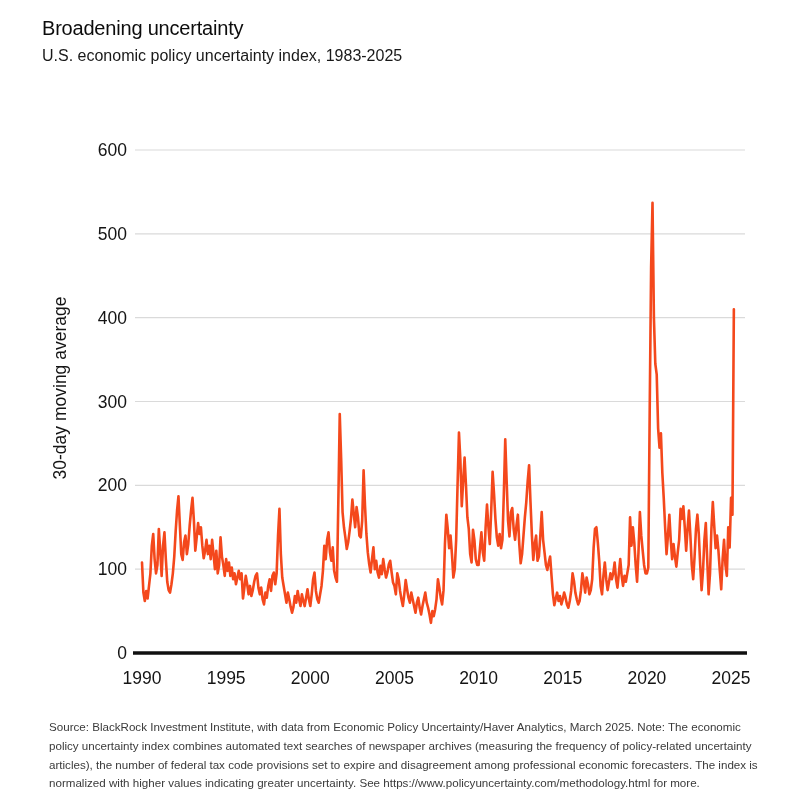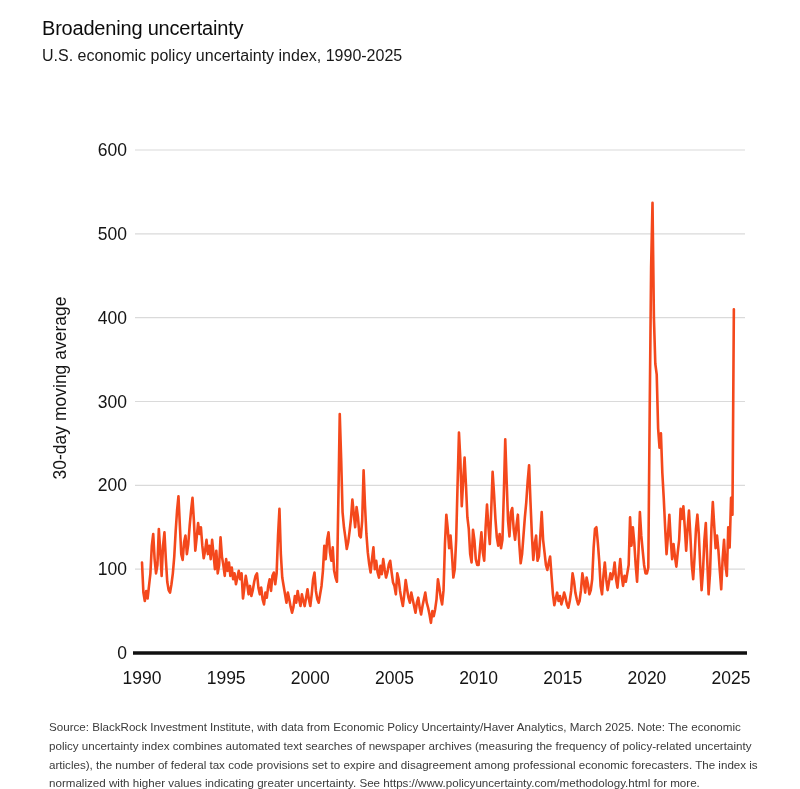--- a/index.html
+++ b/index.html
@@ -19,21 +19,21 @@
   .axis-title{font-size:17.5px;fill:#141414;}
   .footnote{
     position:absolute;left:45px;top:714px;width:714px;margin:4px;
     font-size:11.6px;line-height:1.62;color:#3a3a3a;
   }
 </style>
 </head>
 <body>
 
 <h1 class="title">Broadening uncertainty</h1>
-<p class="subtitle">U.S. economic policy uncertainty index, 1990-2025</p>
+<p class="subtitle">U.S. economic policy uncertainty index, 1983-2025</p>
 
 <svg class="chart" width="800" height="595" viewBox="0 0 800 595" xmlns="http://www.w3.org/2000/svg">
   <g id="gridlines">
       <line x1="135" x2="745" y1="461.1666666666667" y2="461.1666666666667" stroke="#dadada" stroke-width="1.1"></line>
       <line x1="135" x2="745" y1="377.33333333333337" y2="377.33333333333337" stroke="#dadada" stroke-width="1.1"></line>
       <line x1="135" x2="745" y1="293.5" y2="293.5" stroke="#dadada" stroke-width="1.1"></line>
       <line x1="135" x2="745" y1="209.66666666666669" y2="209.66666666666669" stroke="#dadada" stroke-width="1.1"></line>
       <line x1="135" x2="745" y1="125.83333333333331" y2="125.83333333333331" stroke="#dadada" stroke-width="1.1"></line>
       <line x1="135" x2="745" y1="42" y2="42" stroke="#dadada" stroke-width="1.1"></line>
     </g>

